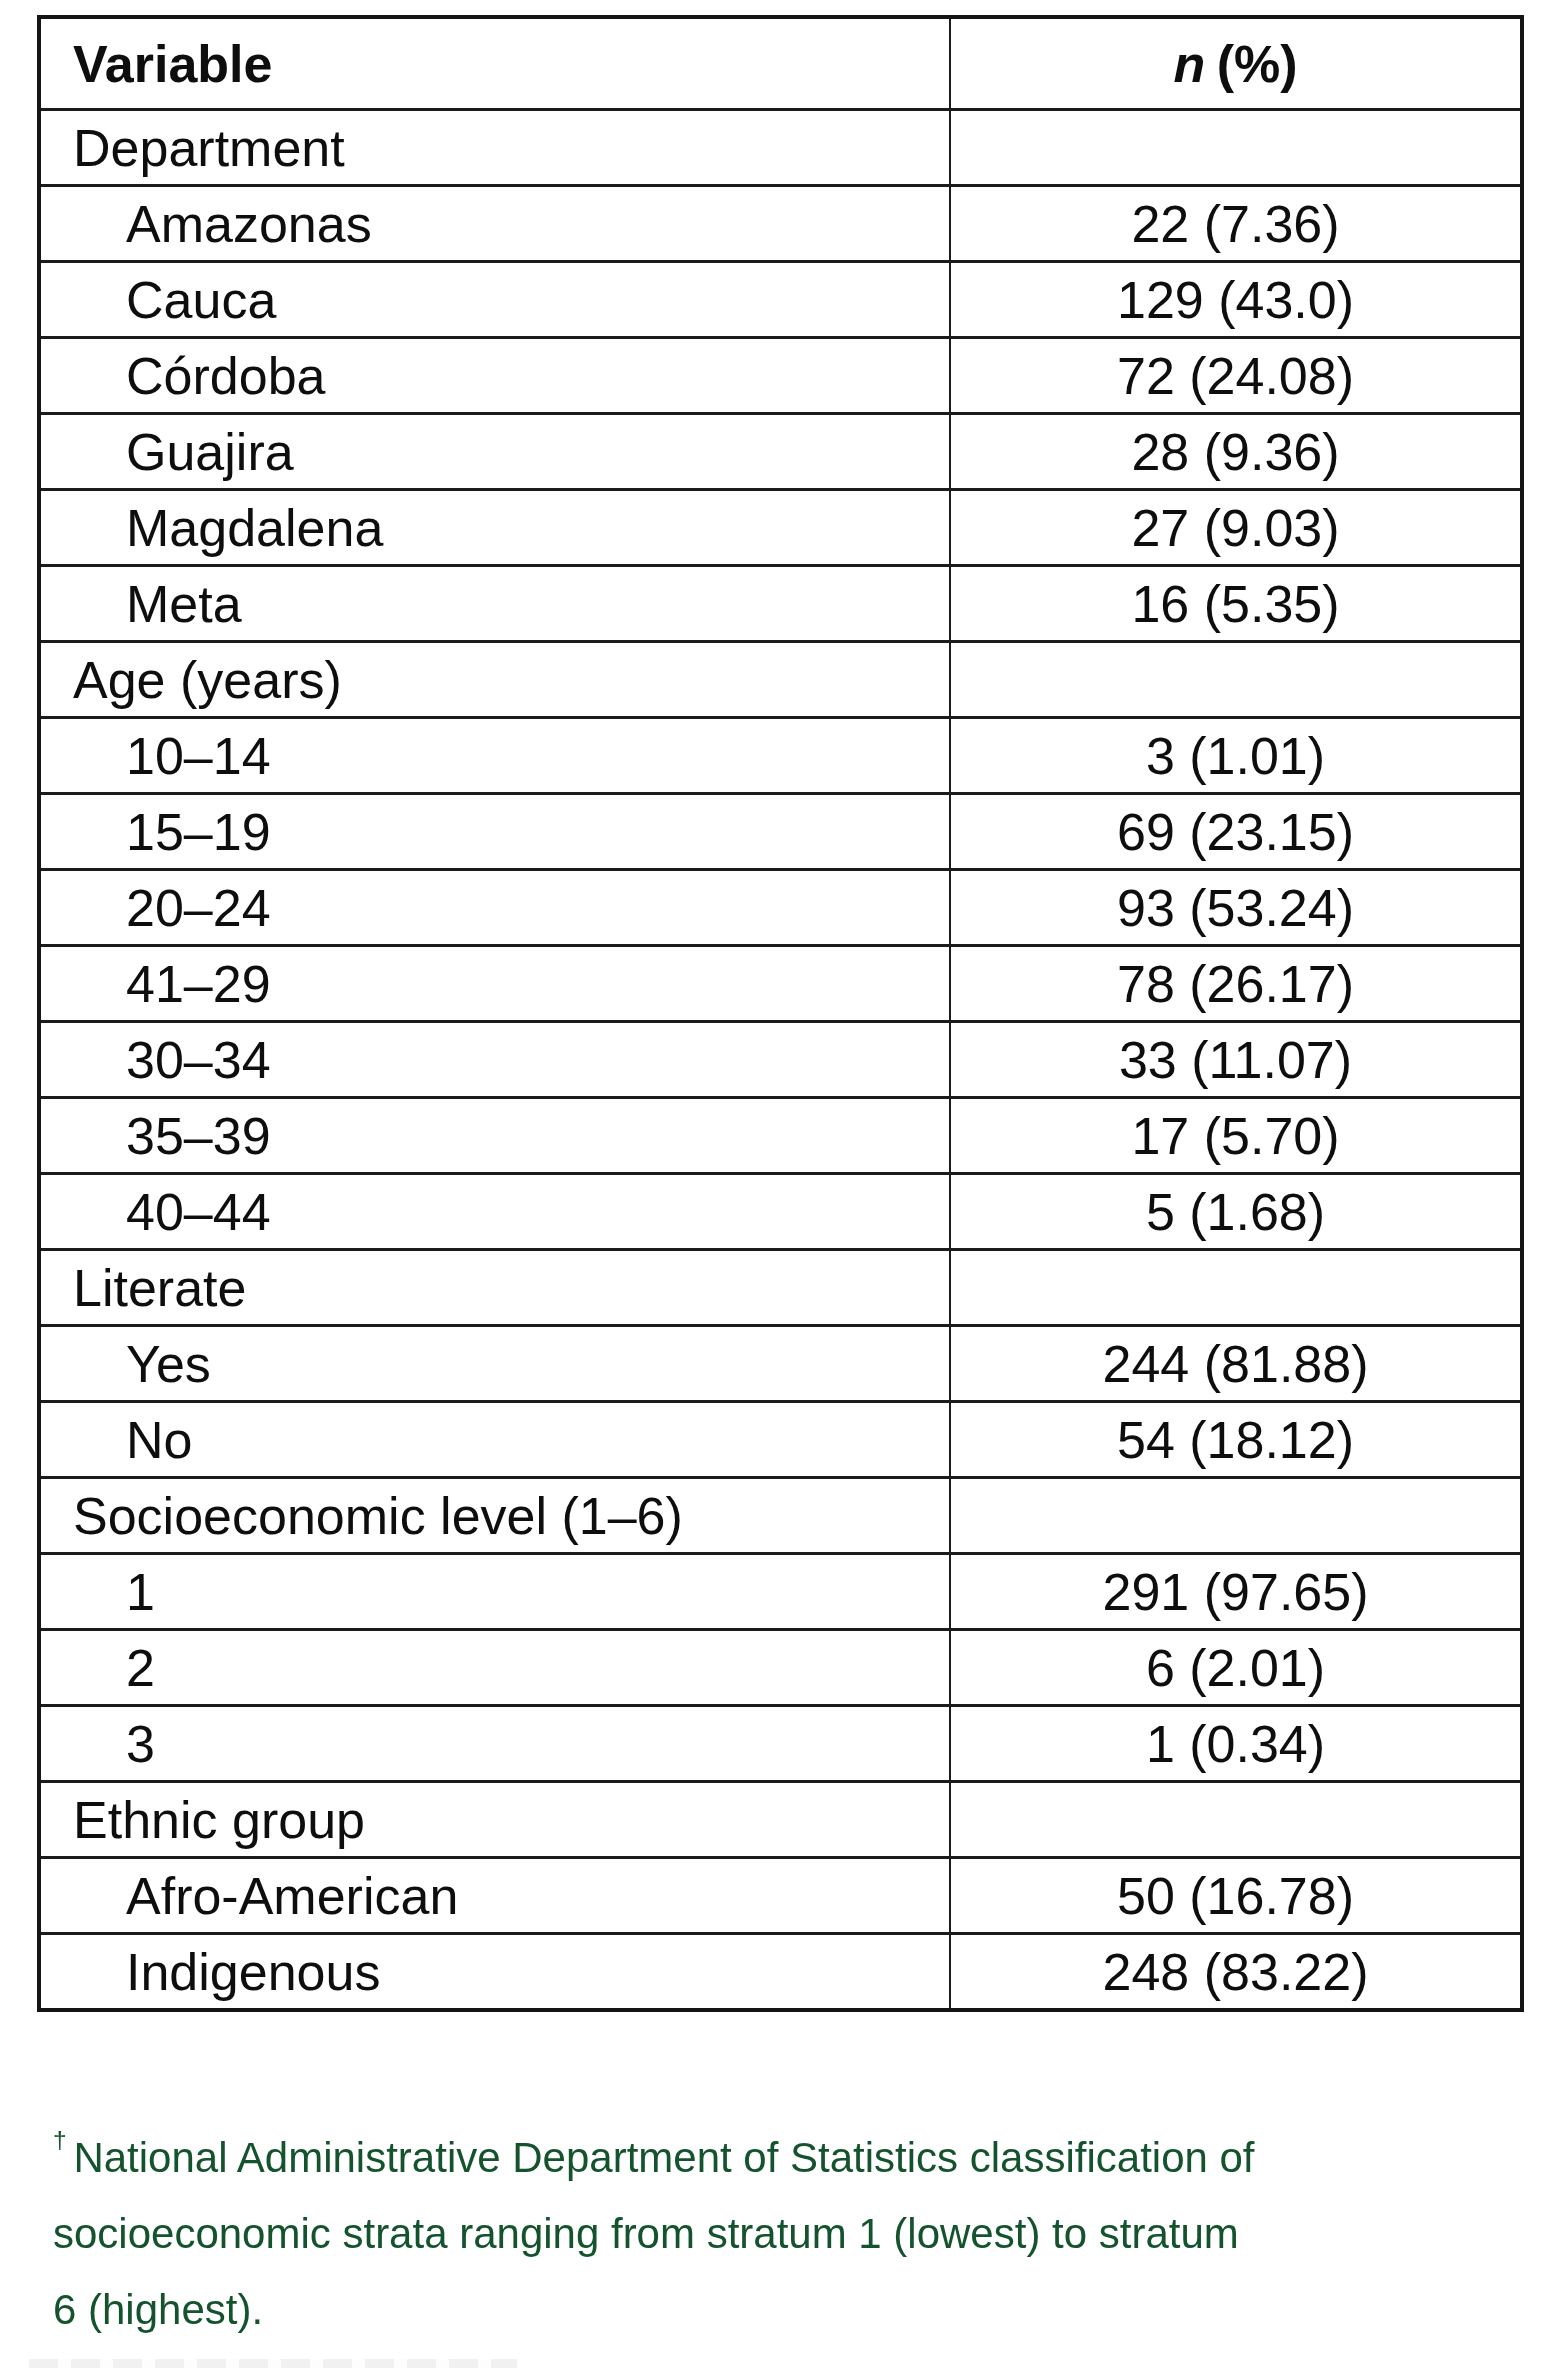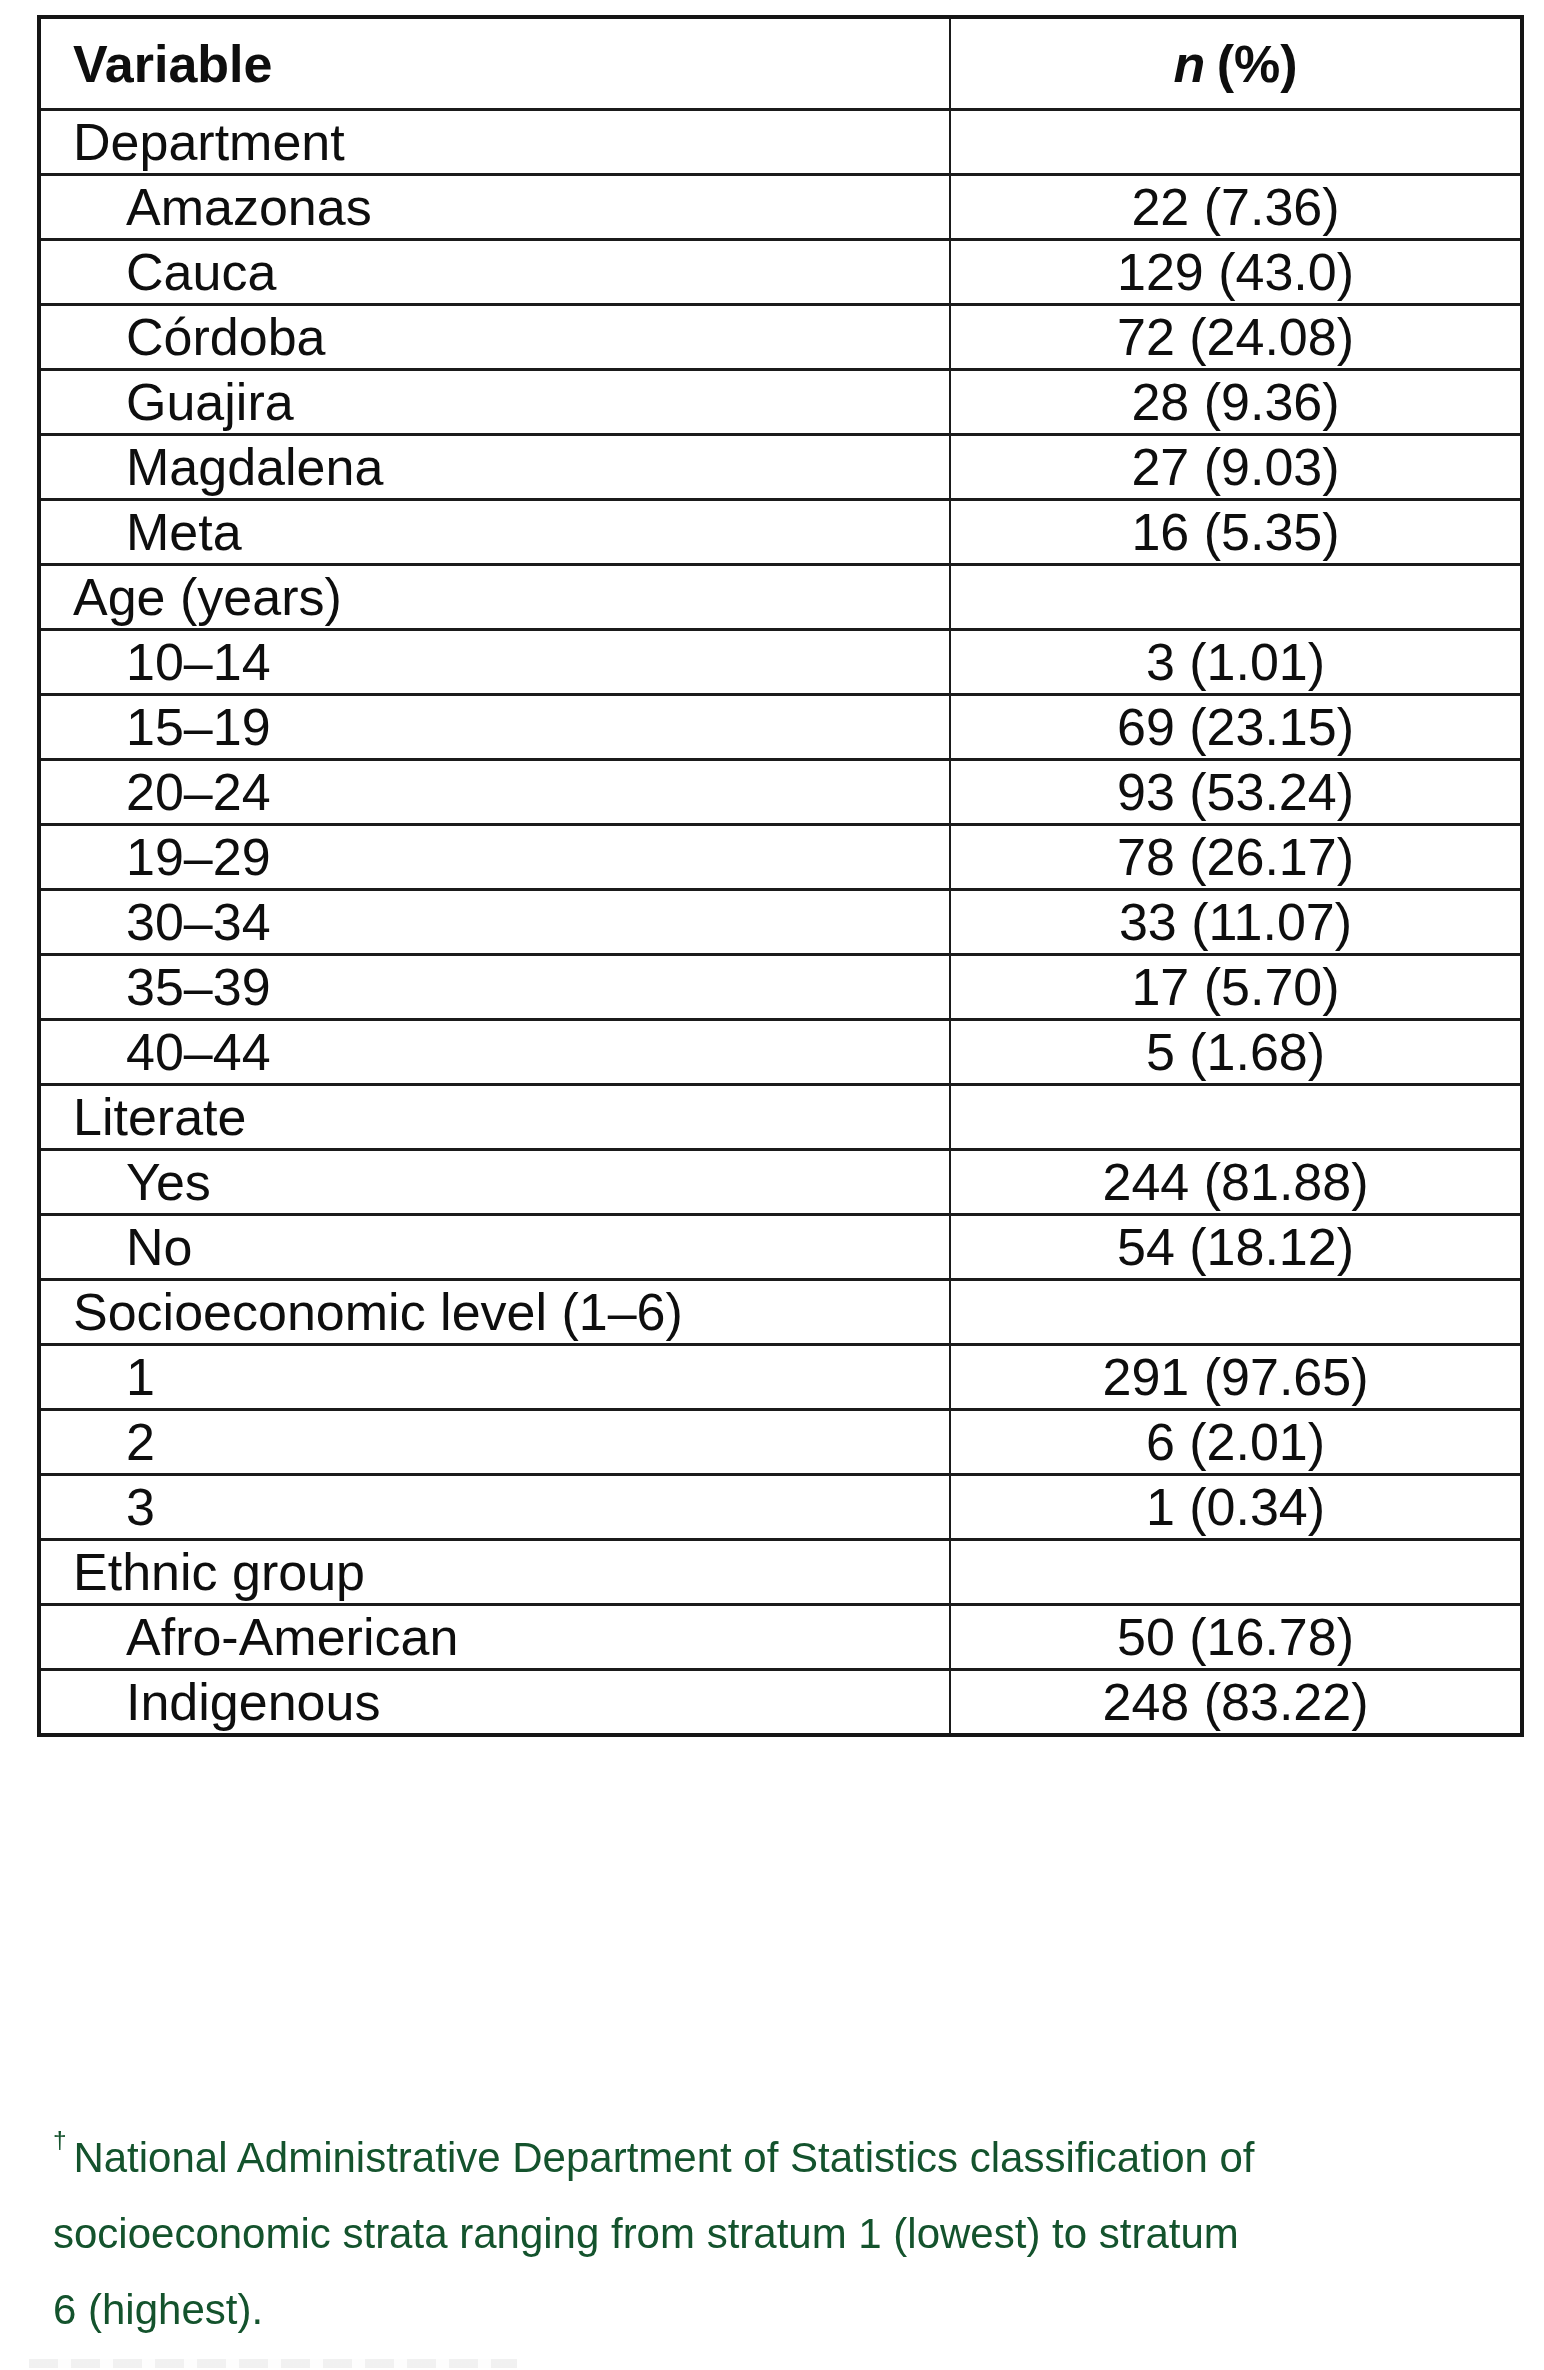--- a/index.html
+++ b/index.html
@@ -14,21 +14,21 @@
   .table{
     position:absolute;
     left:37px;top:15.4px;
     width:1487px;
     box-sizing:border-box;
     border:4.8px solid #151515;
     background:#ffffff;
   }
   .row{
     display:flex;
-    height:65px;
+    height:76px;
     box-sizing:border-box;
     border-top:3.9px solid #1b1b1b;
   }
   .row.header{
     height:89px;
     border-top:none;
   }
   .cell{
     display:flex;
     align-items:center;
@@ -139,21 +139,21 @@
         </div>
         <div class="row item">
           <div class="cell left">15–19</div>
           <div class="cell right">69 (23.15)</div>
         </div>
         <div class="row item">
           <div class="cell left">20–24</div>
           <div class="cell right">93 (53.24)</div>
         </div>
         <div class="row item">
-          <div class="cell left">19–29</div>
+          <div class="cell left">41–29</div>
           <div class="cell right">78 (26.17)</div>
         </div>
         <div class="row item">
           <div class="cell left">30–34</div>
           <div class="cell right">33 (11.07)</div>
         </div>
         <div class="row item">
           <div class="cell left">35–39</div>
           <div class="cell right">17 (5.70)</div>
         </div>

